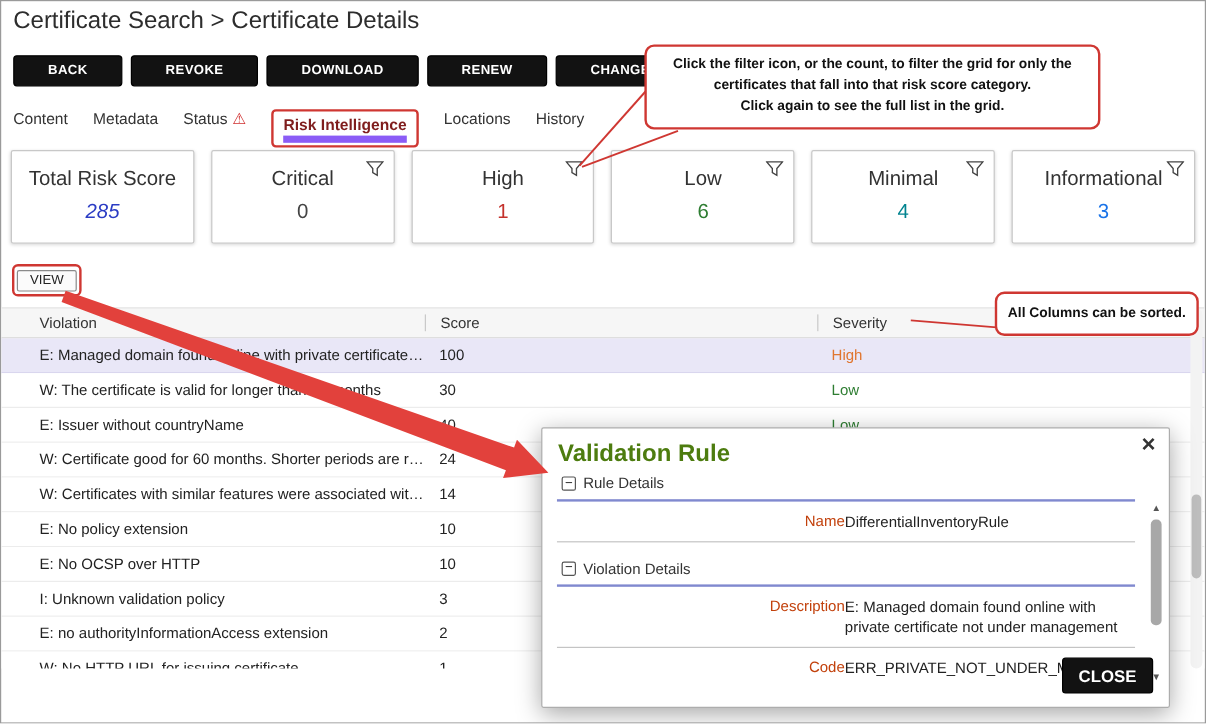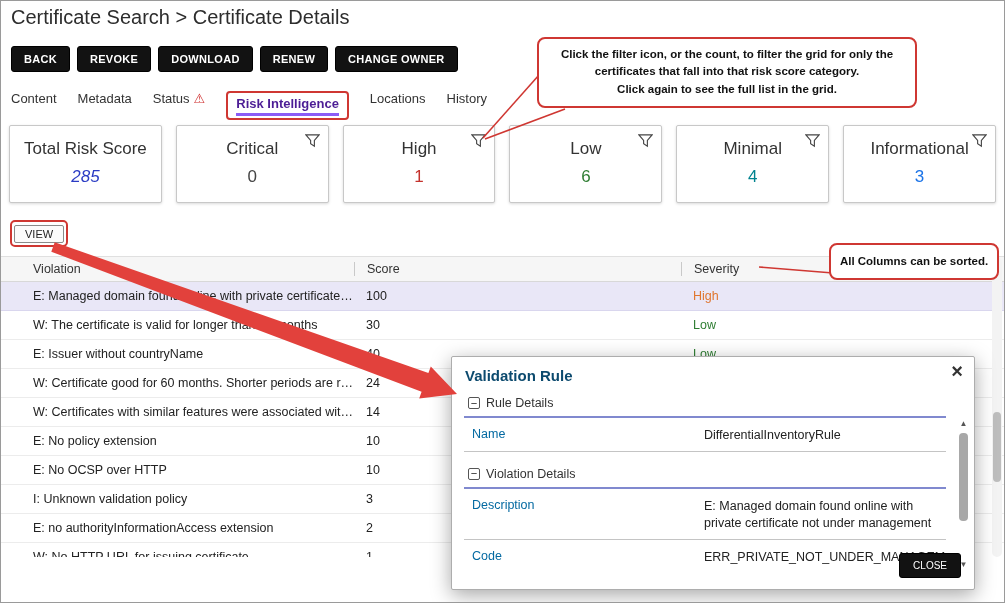--- a/index.html
+++ b/index.html
@@ -7,30 +7,30 @@
               font-family:"Liberation Sans", sans-serif; }
   .page { position:relative; width:1005px; height:603px; background:#fff;
           border:1px solid #9a9a9a; overflow:hidden; }
 
   
   .page-title { position:absolute; top:5px; left:10px; font-size:20px; color:#2d2d2d; }
 
   
   .toolbar { position:absolute; top:45px; left:10px; display:flex; gap:7px; }
   .btn-dark { background:#121212; color:#fff; border:1px solid #000; border-radius:3px;
-              font-size:11px; font-weight:700; padding:6px 12px; letter-spacing:.3px;
+              font-size:11px; font-weight:700; padding:6px 28px; letter-spacing:.3px;
               font-family:"Liberation Sans", sans-serif; cursor:pointer; }
 
   
   .tabs { position:absolute; top:90px; left:10px; display:flex; align-items:flex-start; gap:21px; height:30px; }
   .tab { font-size:13px; color:#333; cursor:pointer; display:flex; align-items:center; gap:4px; }
   .warning-ic { color:#cf2e2e; font-size:13px; line-height:1; }
   .tab-active-box { border:2px solid #cf3732; border-radius:4px; padding:3px 8px 2px; }
-  .tab-active-label { font-weight:700; font-size:13px; color:#4c1d95;
-                      border-bottom:3px solid #8b5cf6; padding-bottom:2px; }
+  .tab-active-label { font-weight:700; font-size:13px; color:#7f1d1d;
+                      border-bottom:6px solid #8b5cf6; padding-bottom:2px; }
 
   
   .cards { position:absolute; top:124px; left:8px; right:8px; display:flex; gap:14px; }
   .card { position:relative; flex:1; height:78px; background:#fff; border:1px solid #c8c8c8;
           border-radius:2px; box-shadow:0 1px 3px rgba(0,0,0,.15); text-align:center; cursor:pointer; }
   .card-label { margin-top:13px; font-size:17px; color:#333; }
   .card-value { margin-top:8px; font-size:17px; }
   .filter-ic { position:absolute; top:7px; right:8px; cursor:pointer; }
 
   
@@ -65,41 +65,41 @@
   .callout-sort { top:242px; left:828px; width:170px; padding:8px 4px; }
 
   
   .overlay { position:absolute; top:0; left:0; width:1005px; height:603px;
              pointer-events:none; z-index:45; }
 
   
   .dialog { position:absolute; top:355px; left:450px; width:524px; height:234px;
             background:#fff; border:1px solid #adadad; border-radius:2px;
             box-shadow:0 5px 20px rgba(0,0,0,.35); z-index:40; }
-  .dialog-title { position:absolute; top:10px; left:13px; font-size:15px; font-weight:700; color:#0c4a6e; }
+  .dialog-title { position:absolute; top:10px; left:13px; font-size:20px; font-weight:700; color:#4d7c0f; }
   .dialog-close { position:absolute; top:4px; right:11px; font-size:20px; font-weight:700;
                   color:#333; cursor:pointer; line-height:1; }
   .dialog-body { position:absolute; top:32px; left:12px; right:28px; height:178px; overflow:hidden; }
   .sec-head { display:flex; align-items:center; gap:6px; padding:5px 0 6px 4px;
               border-bottom:2px solid #8089cf; font-size:12.5px; color:#333; margin-top:2px; }
   .sec-head.second { margin-top:10px; }
   .collapse-box { width:12px; height:12px; border:1px solid #555; border-radius:2px;
                   display:flex; align-items:center; justify-content:center;
                   font-size:11px; line-height:1; color:#222; cursor:pointer; }
   .frow { display:flex; padding:9px 0 7px 8px; border-bottom:1px solid #c4c4c4; font-size:12.5px; }
-  .flabel { width:232px; color:#0369a1; flex-shrink:0; }
+  .flabel { width:232px; color:#c2410c; flex-shrink:0;text-align:right; }
   .fvalue { flex:1; color:#222; line-height:1.35; }
   .fvalue.code { word-break:break-all; }
   .dialog-scrollbar { position:absolute; top:62px; right:4px; width:13px; height:150px; }
   .sb-arrow { position:absolute; left:0; right:0; text-align:center; font-size:8px; color:#555; cursor:pointer; }
   .sb-up { top:0; } .sb-down { bottom:0; }
   .sb-thumb { position:absolute; top:14px; left:2px; width:9px; height:88px;
               background:#a8a8a8; border-radius:4px; cursor:pointer; }
   .dialog-close-btn { position:absolute; right:13px; bottom:11px; background:#121212; color:#fff;
-                      border:1px solid #000; border-radius:3px; font-size:10px; font-weight:400;
+                      border:1px solid #000; border-radius:3px; font-size:14px; font-weight:700;
                       padding:6px 13px; font-family:"Liberation Sans", sans-serif; cursor:pointer; }
 </style>
 </head>
 <body>
 
 <div class="page">
 
   <div class="page-title">Certificate Search &gt; Certificate Details</div>
 
   <div class="toolbar">

